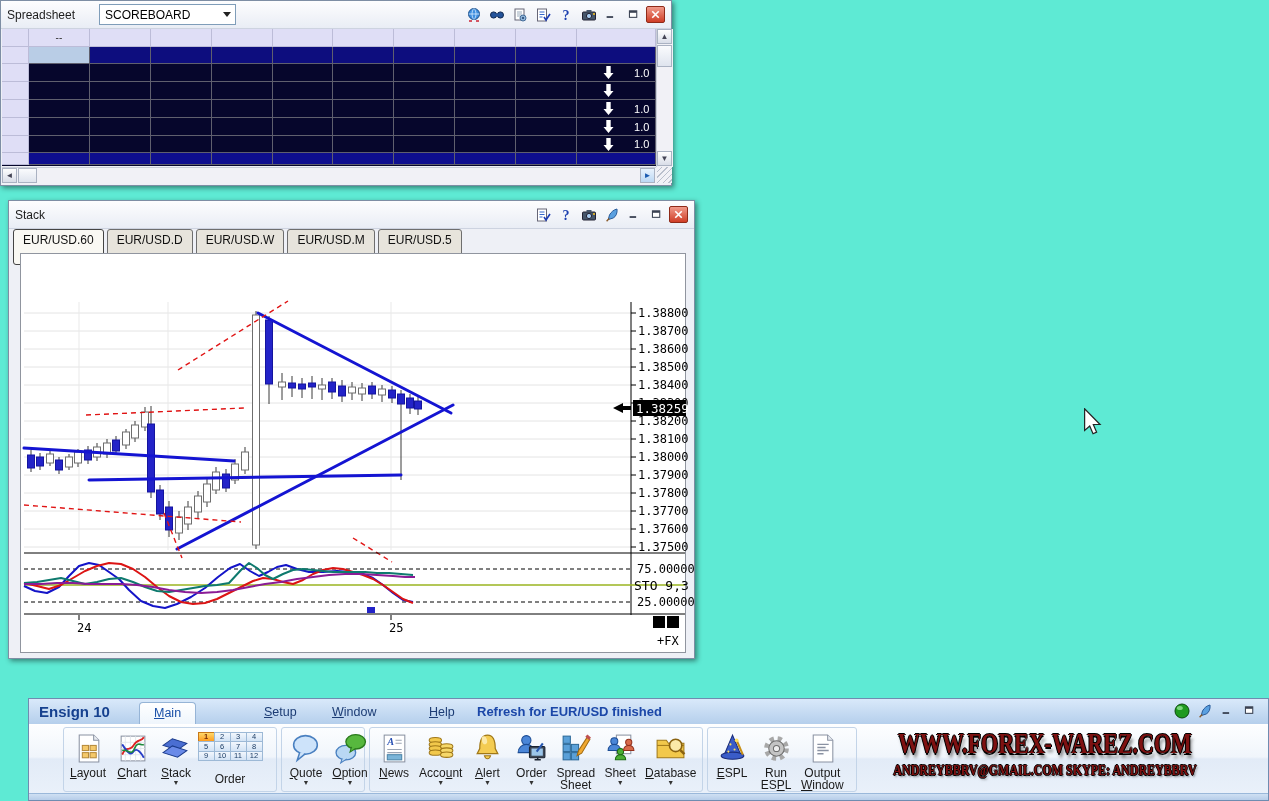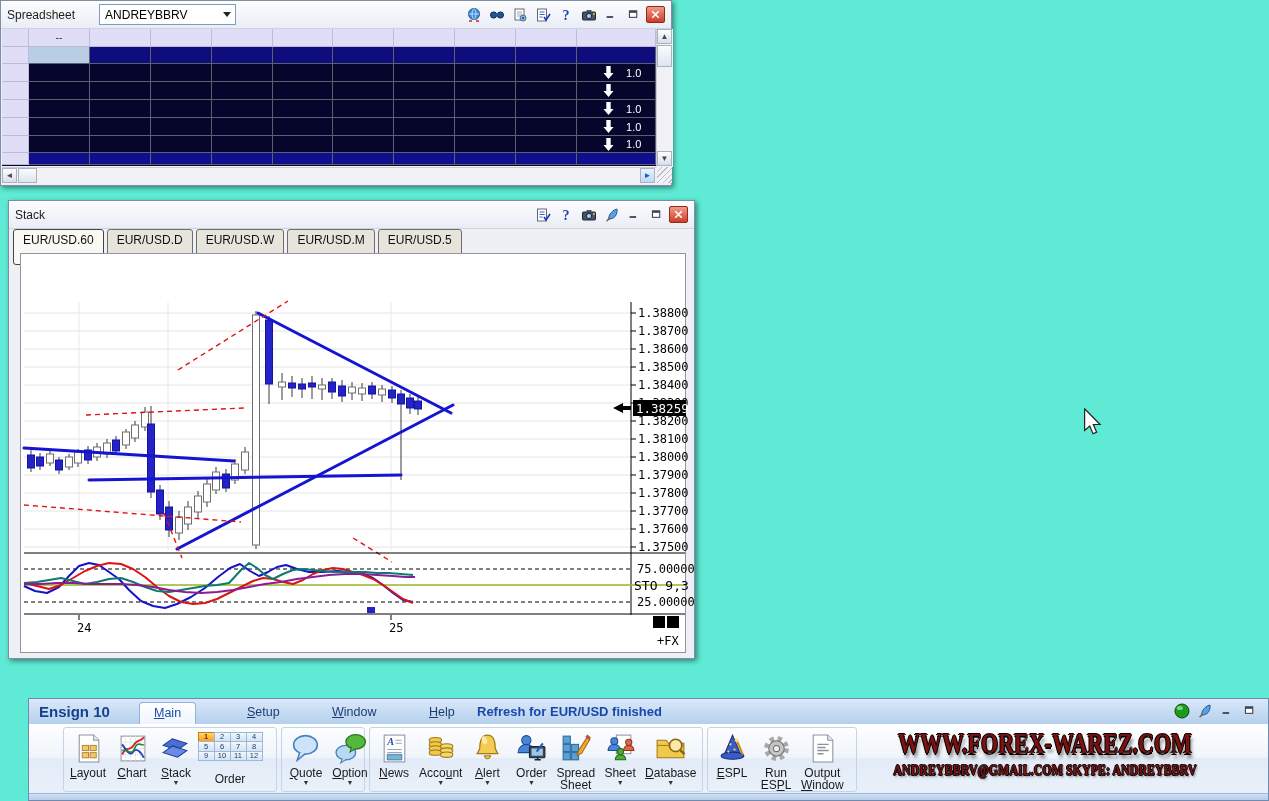--- a/index.html
+++ b/index.html
@@ -15,21 +15,21 @@
   .wbtn.closebtn{background:linear-gradient(#f09a8a,#cf3d26);border:1px solid #8f2a18;border-radius:2px;width:17px;}
   
   #ss-win{left:0;top:0;width:672px;height:186px;}
   .combo{margin-left:24px;width:130px;height:19px;background:#fff;border:1px solid #7f9db9;display:flex;align-items:center;
     padding-left:5px;font-size:12px;}
   .combo-arrow{margin-left:auto;margin-right:4px;width:0;height:0;border-left:4px solid transparent;border-right:4px solid transparent;border-top:5px solid #222;}
   #ss-grid{position:absolute;left:1px;top:28px;width:654px;height:137px;background:#06062c;overflow:hidden;}
   .ssrow{display:flex;}
   .sscell{box-sizing:border-box;border-right:1px solid #5f5f6e;border-bottom:1px solid #5f5f6e;display:flex;align-items:center;font-size:10px;}
   .sscell.dash{justify-content:center;color:#333;}
-  .arrowcell{gap:12px;padding-left:26px;color:#fff;font-size:11px;}
+  .arrowcell{gap:20px;padding-left:26px;color:#fff;font-size:11px;}
   .aval{color:#fff;}
   .vscroll{position:absolute;left:655px;top:28px;width:16px;height:138px;background:#f1f1f6;border-left:1px solid #c9cdd8;}
   .hscroll{position:absolute;left:1px;top:166px;width:654px;height:16px;background:#f1f1f6;border-top:1px solid #c9cdd8;}
   .sbtn{position:absolute;width:15px;height:15px;background:linear-gradient(#fefefe,#d9dde8);border:1px solid #aab2c2;
     display:flex;align-items:center;justify-content:center;font-size:8px;color:#445;box-sizing:border-box;}
   .sthumb{position:absolute;background:linear-gradient(#fafbfd,#dfe4ee);border:1px solid #aab2c2;box-sizing:border-box;}
   .grip{position:absolute;left:656px;top:166px;width:15px;height:16px;
     background:repeating-linear-gradient(135deg,#f1f1f6 0 3px,#b9bfcc 3px 4px);}
   
   #stack-win{left:8px;top:200px;width:687px;height:459px;}
@@ -78,21 +78,21 @@
 </style>
 </head>
 <body>
 
 <div id="desktop">
 
   <div class="win" id="ss-win">
     <div class="titlebar">
       <span class="wtitle">Spreadsheet</span>
       <div class="combo">
-        <span>ANDREYBBRV</span>
+        <span>SCOREBOARD</span>
         <span class="combo-arrow"></span>
       </div>
       <div class="tb-icons" id="ss-ticons">
           <span class="tb-ic">
             <svg viewBox="0 0 16 16" width="16" height="16">
               <circle cx="8" cy="7" r="5.5" fill="#3f8fdf" stroke="#1a4e8a"></circle>
               <path d="M2.5 7h11M8 1.5c-2.6 2-2.6 9 0 11M8 1.5c2.6 2 2.6 9 0 11" stroke="#d8ecff" fill="none" stroke-width=".8"></path>
               <path d="M3 14h3M10 14h3" stroke="#c23" stroke-width="1.4"></path>
             </svg>
           </span>
@@ -541,21 +541,21 @@
           </g>
         </svg>
     </div>
   </div>
 
   <div class="win" id="app-win">
     <div class="app-titlebar">
       <span class="app-title">Ensign 10</span>
       <div id="menu-tabs">
           <div class="mtab active" style="left: 110px;"><span class="u">M</span>ain</div>
-          <div class="mtab" style="left: 204px;"><span class="u">S</span>etup</div>
+          <div class="mtab" style="left: 221px;"><span class="u">S</span>etup</div>
           <div class="mtab" style="left: 289px;"><span class="u">W</span>indow</div>
           <div class="mtab" style="left: 386px;"><span class="u">H</span>elp</div>
         </div>
       <span class="status">Refresh for EUR/USD finished</span>
       <div class="app-ticons" id="app-ticons">
           <span class="tb-ic">
             <svg viewBox="0 0 16 16" width="16" height="16">
               <circle cx="8" cy="8" r="7" fill="#1f9a1f" stroke="#0a4a0a"></circle>
               <ellipse cx="5.8" cy="5" rx="3" ry="2" fill="#8ce08c" opacity=".85"></ellipse>
             </svg>

